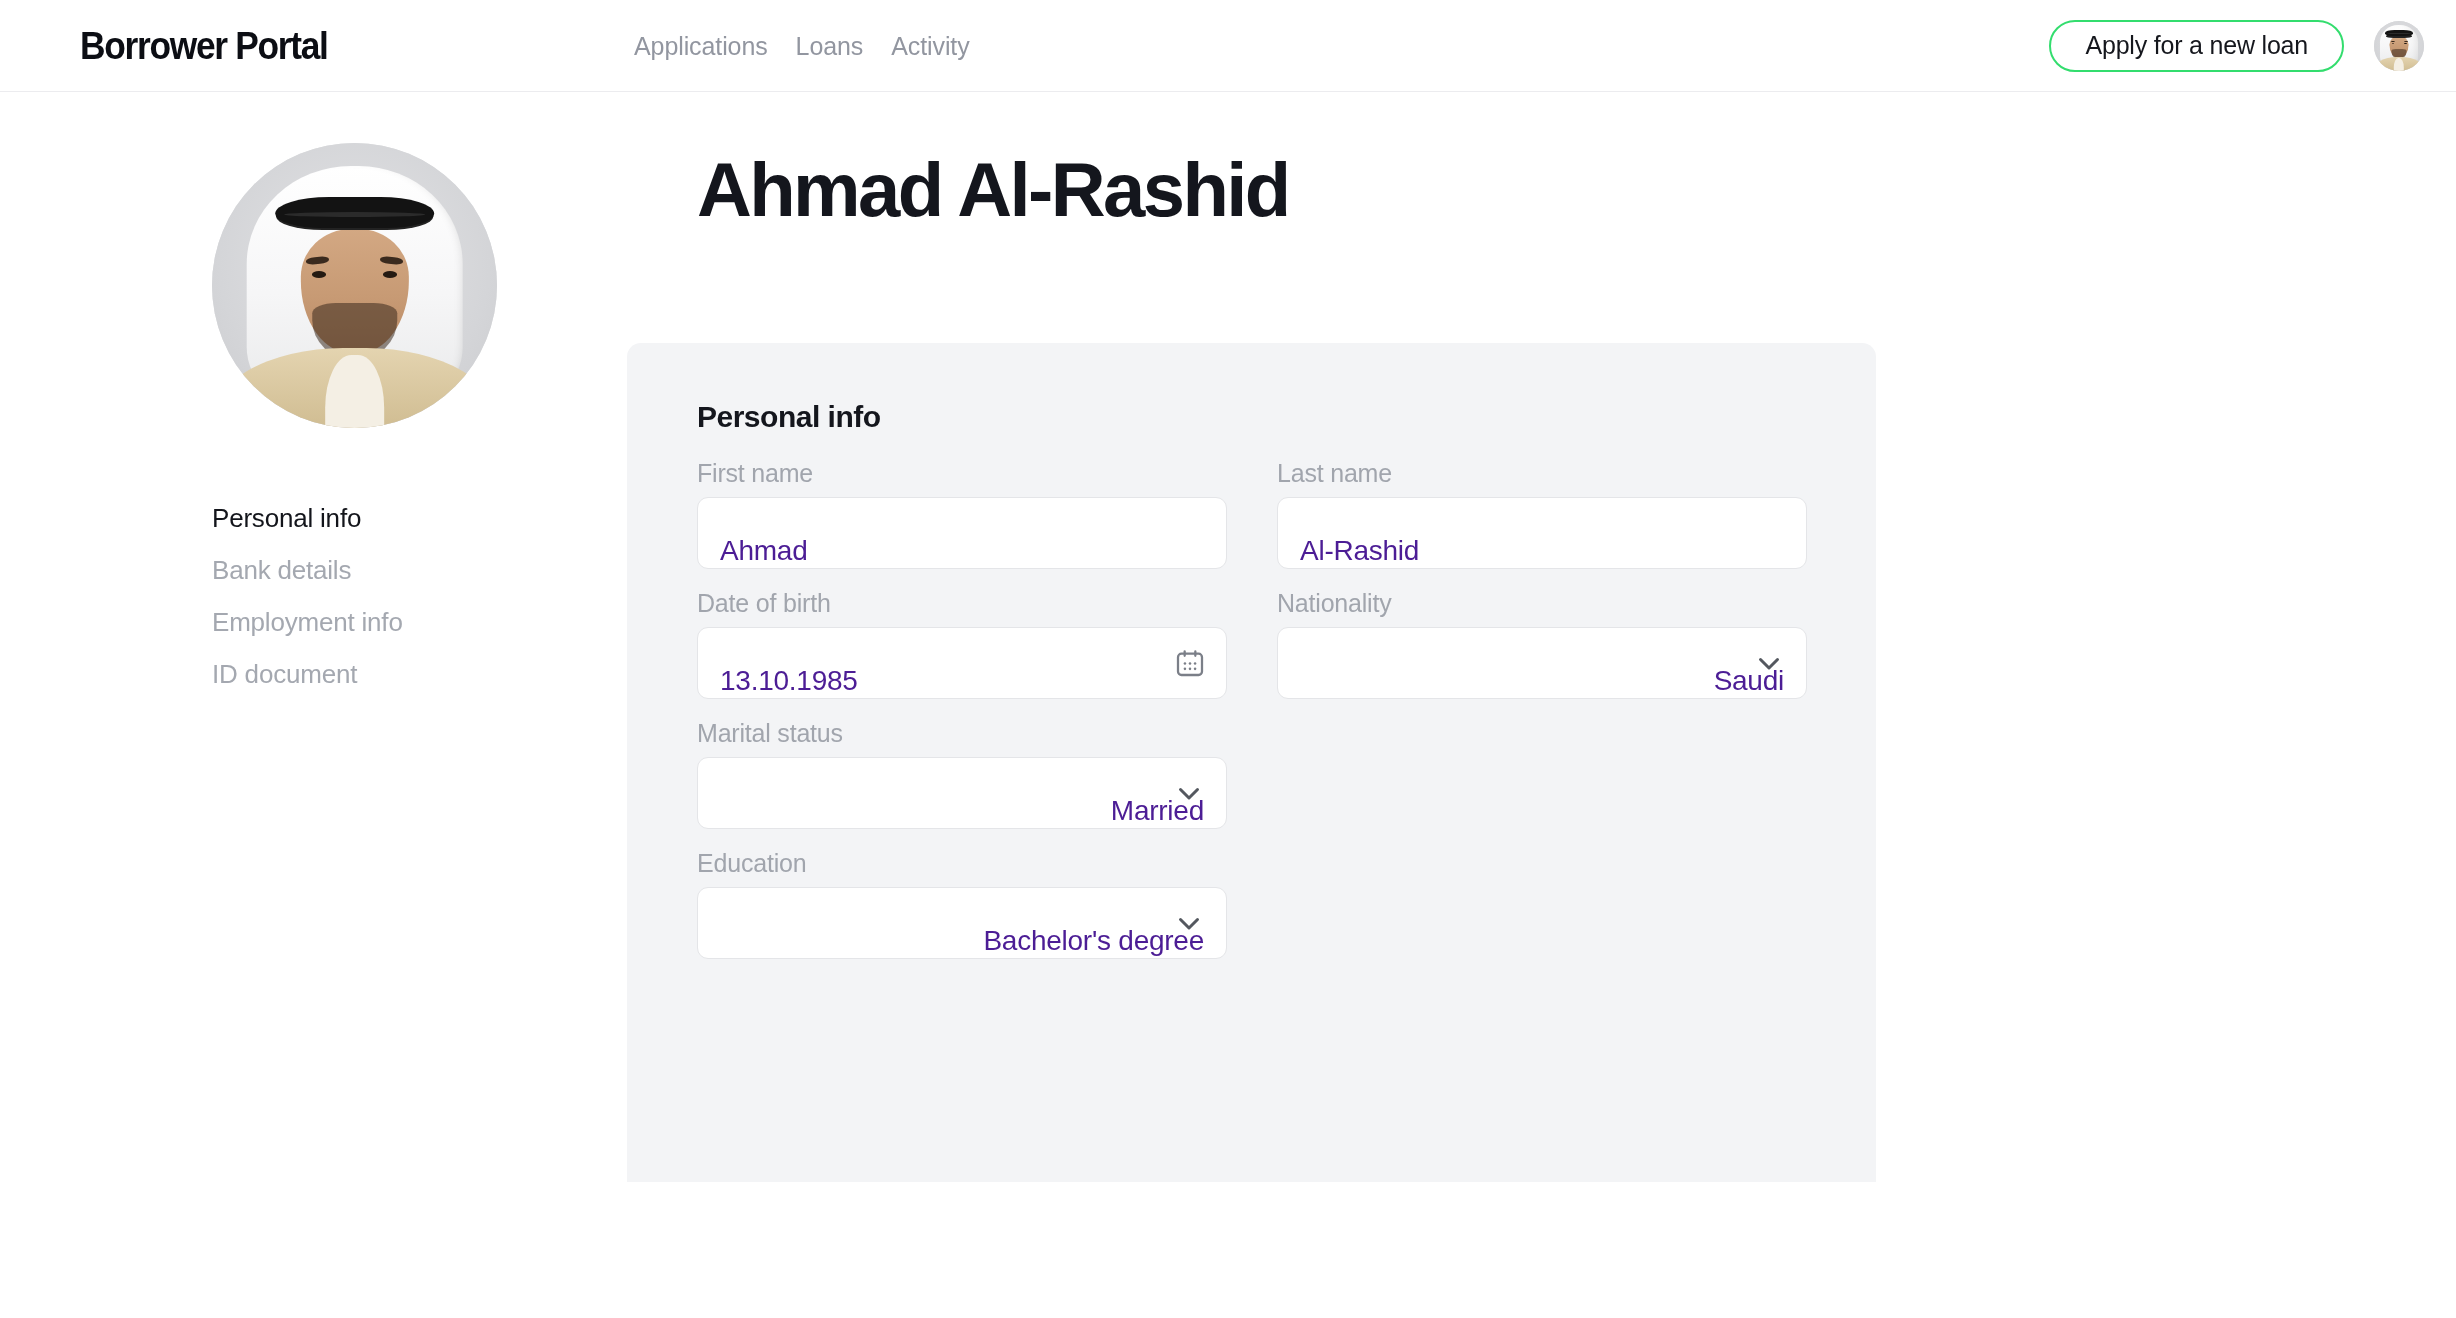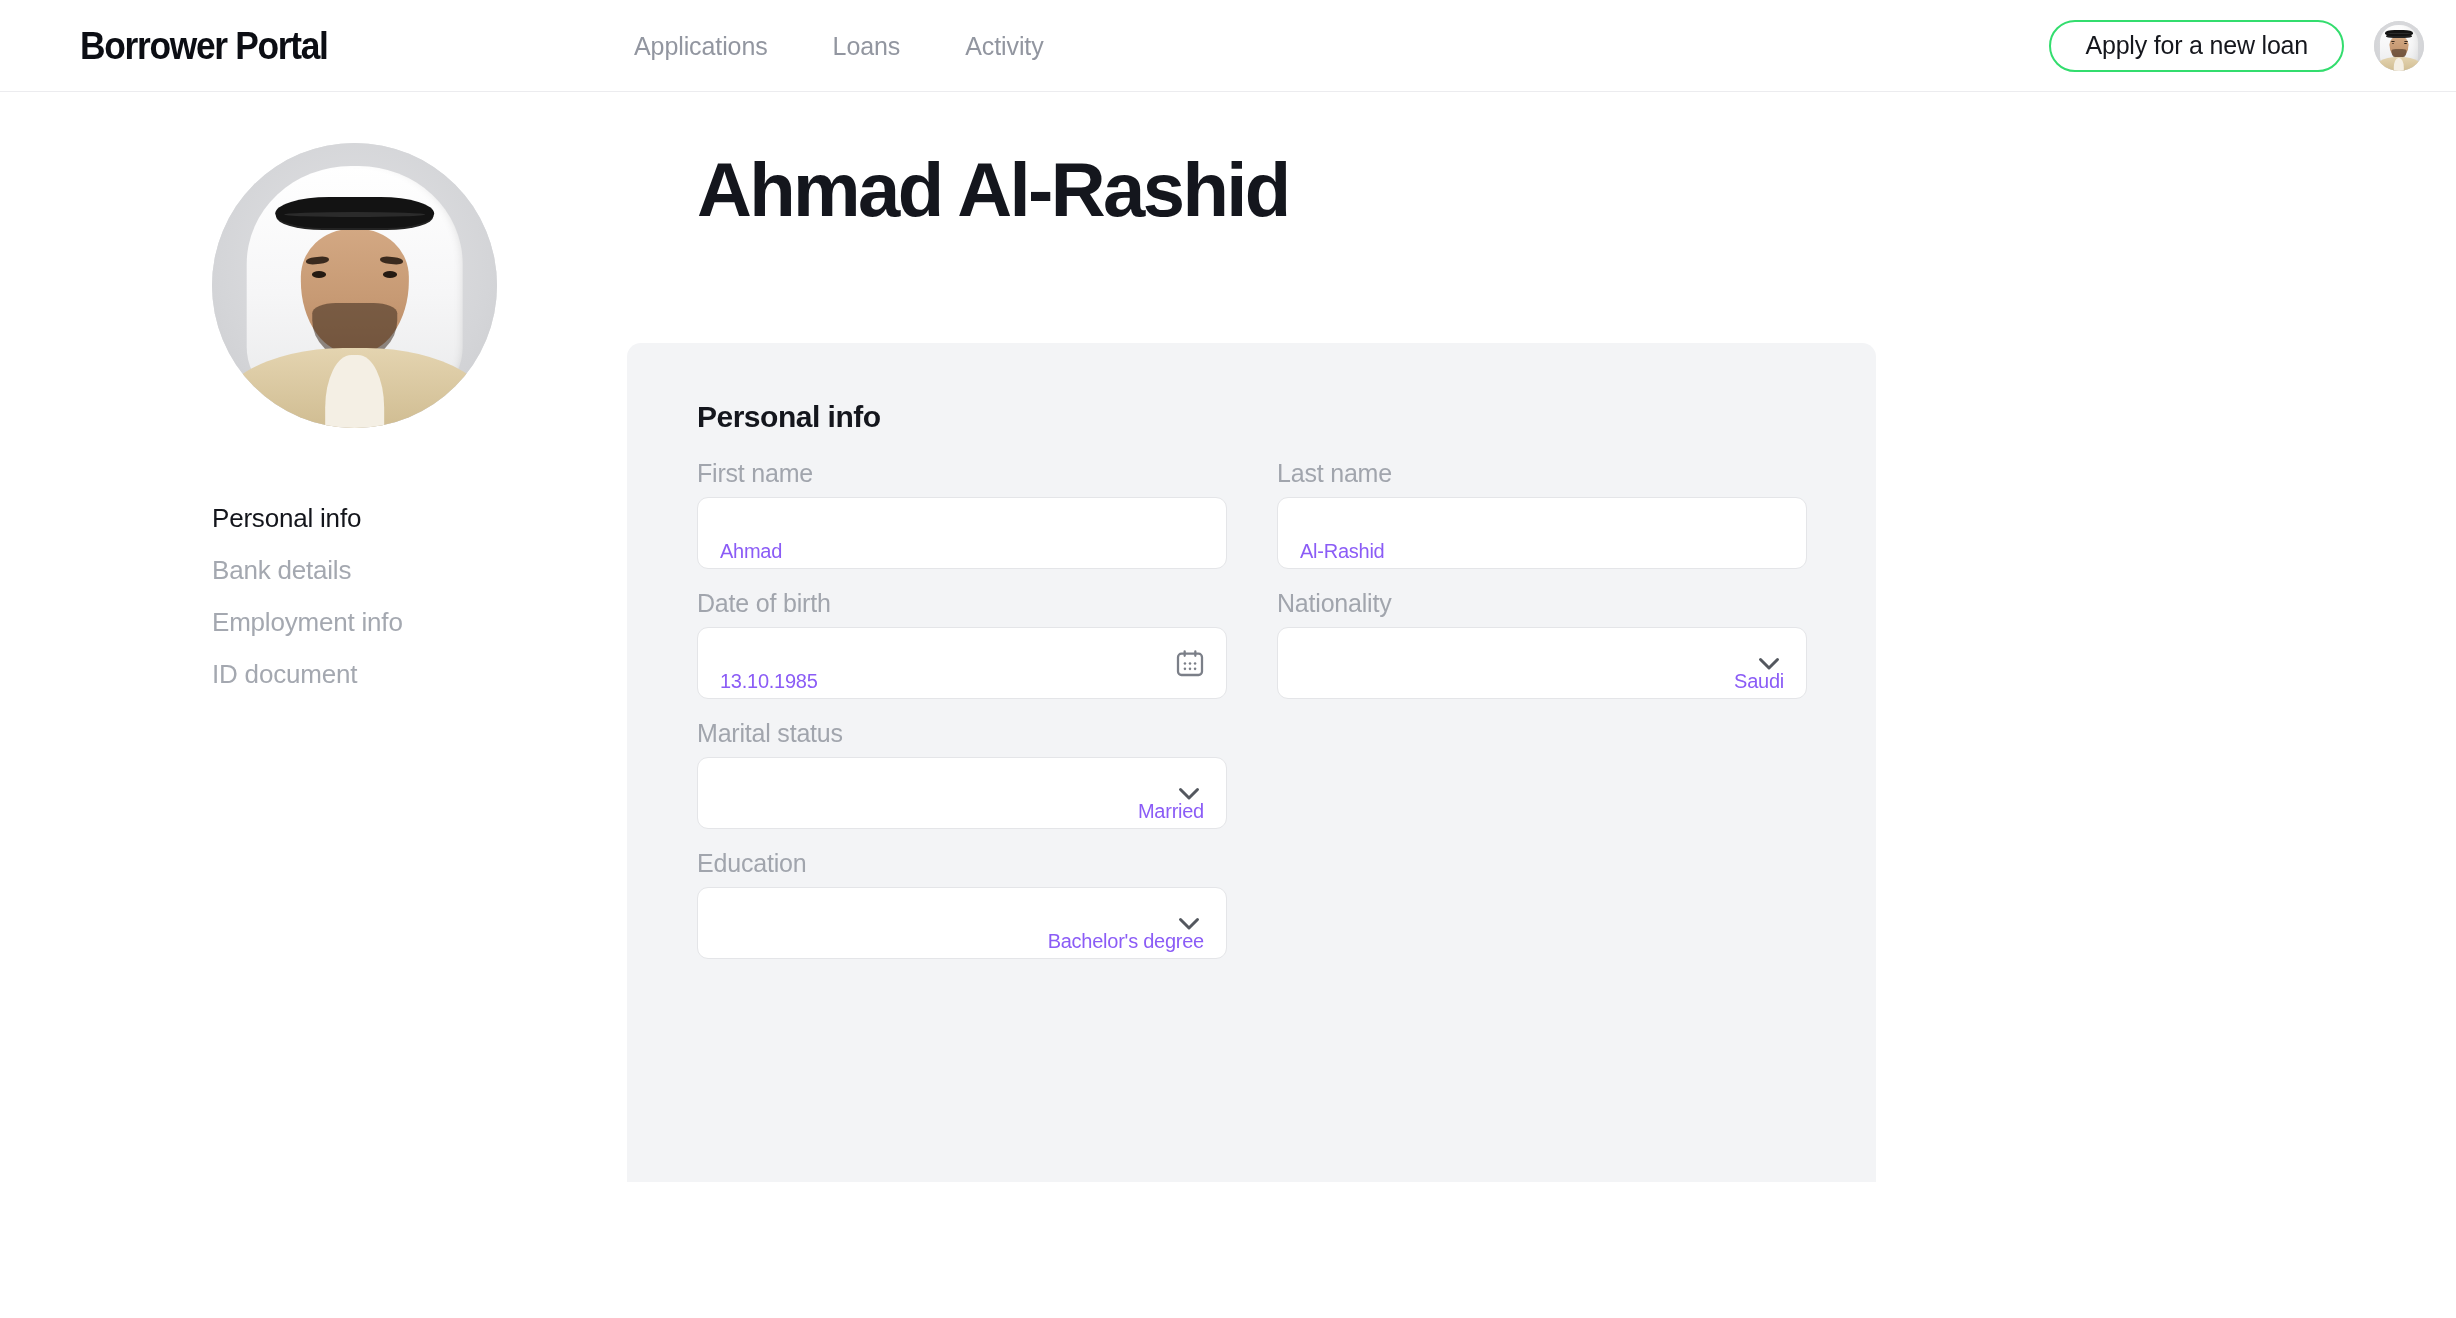--- a/index.html
+++ b/index.html
@@ -48,21 +48,21 @@
     white-space: nowrap;
   }
 
   .nav {
     position: absolute;
     left: 634px;
     top: 50%;
     transform: translateY(-50%);
     display: flex;
     align-items: center;
-    gap: 65px;
+    gap: 28px;
   }
   .nav-link {
     font-size: 25px;
     color: #9296a0;
     letter-spacing: -0.1px;
     text-decoration: none;
     cursor: pointer;
     white-space: nowrap;
   }
 
@@ -311,22 +311,22 @@
     background: #ffffff;
     border: 1px solid #e4e5e8;
     border-radius: 11px;
     display: flex;
     align-items: center;
     padding: 0 22px;
     cursor: text;
   }
   .input-wrap.select { cursor: pointer; text-align: right; }
   .input-value {
-    font-size: 20px;
-    color: #8b5cf6;
+    font-size: 28px;
+    color: #4c1d95;
     letter-spacing: -0.25px;
     line-height: 1;
     white-space: nowrap;
     flex: 1;
     margin-top: 36px;
   }
 
   .icon-right {
     position: absolute;
     right: 20px;

